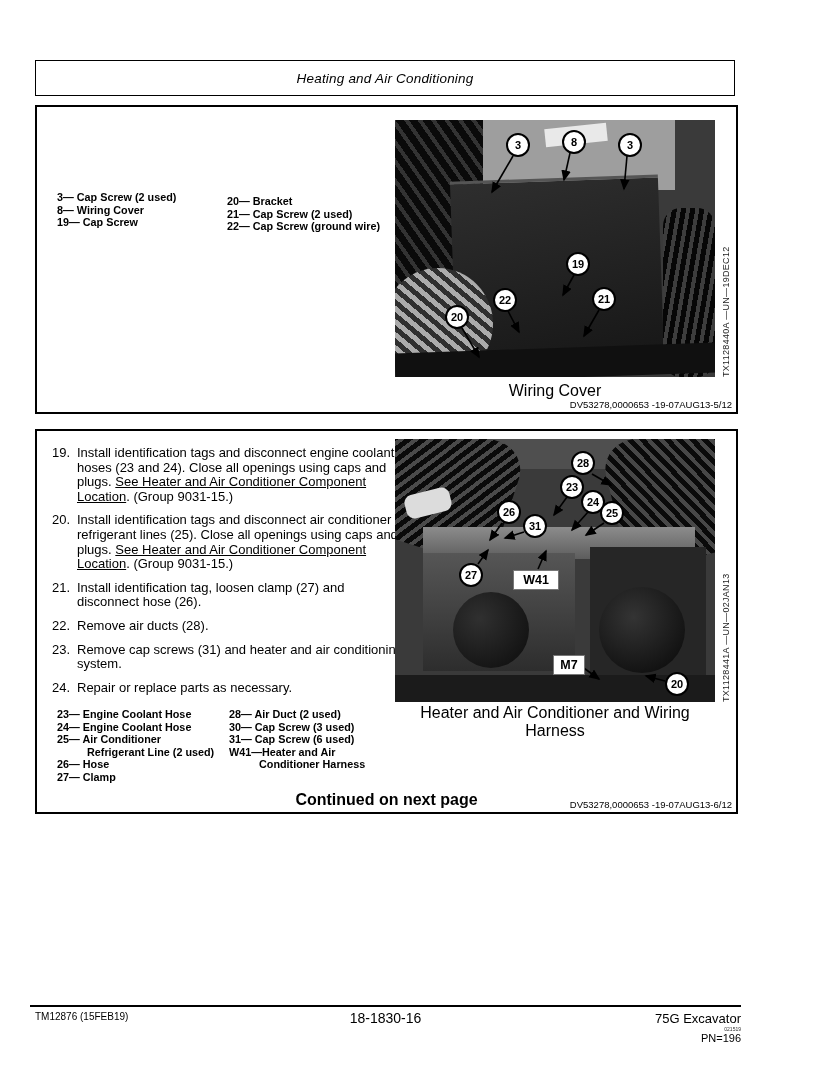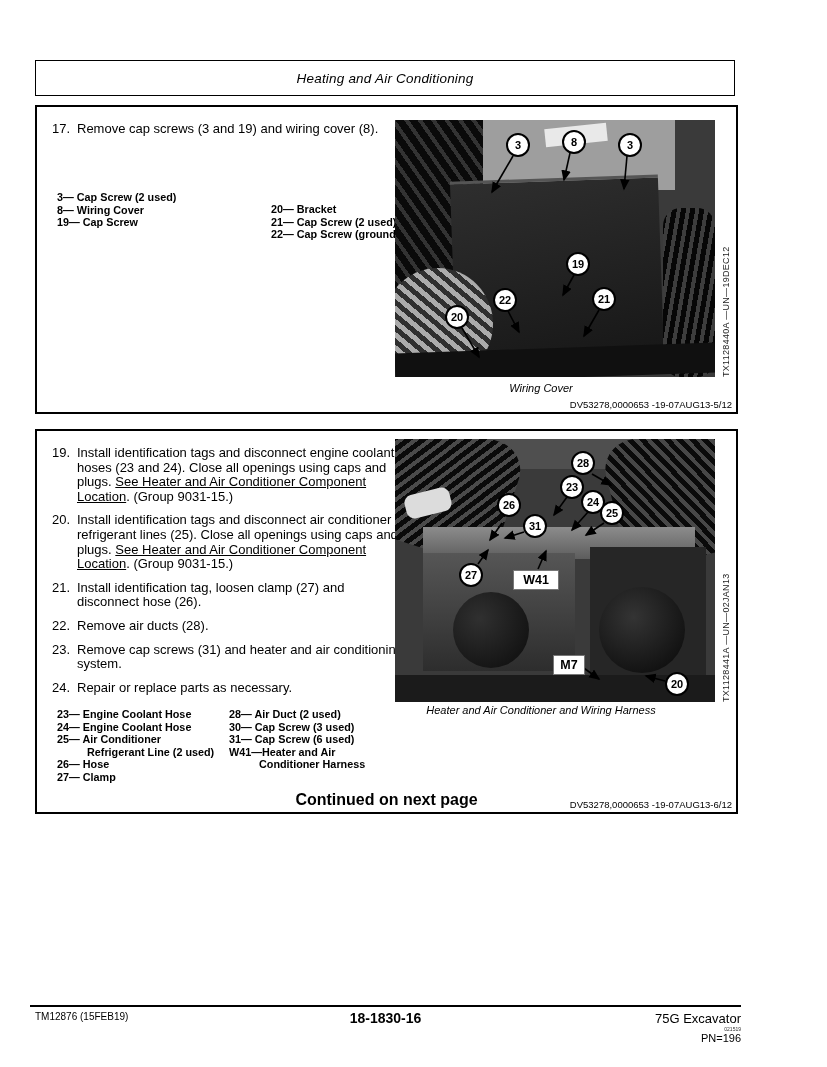--- a/index.html
+++ b/index.html
@@ -25,81 +25,77 @@
 
   .text-col{position:absolute;left:15px;top:15px;width:352px;}
   .step{display:flex;margin-bottom:9px;font-size:13px;line-height:14.6px;}
   .step-num{width:25px;flex:none;}
   .step-text{flex:1;}
   .xref{text-decoration:underline;}
 
   .legend{position:absolute;font-weight:bold;font-size:10.8px;line-height:12.6px;}
   .legend-item{white-space:pre-line;padding-left:30px;text-indent:-30px;}
   #section1 .legend-c1{left:20px;top:84px;width:170px;}
-  #section1 .legend-c2{left:190px;top:96px;width:200px;margin-left:44px;}
+  #section1 .legend-c2{left:190px;top:88px;width:200px;}
   #section2 .legend-c1{left:20px;top:277px;width:172px;}
   #section2 .legend-c2{left:192px;top:277px;width:196px;}
 
   
   .photo{position:absolute;left:358px;background:#3a3a3a;overflow:hidden;}
   #photo1{top:13px;width:320px;height:257px;}
   #photo2{top:8px;width:320px;height:263px;}
   .ph{position:absolute;}
 
   .callout{
     position:absolute;width:20px;height:20px;border:2px solid #000;border-radius:50%;
     background:#fff;color:#000;font-weight:bold;font-size:11px;
     display:flex;align-items:center;justify-content:center;z-index:5;
   }
   .photo-label{
     position:absolute;background:#fff;color:#000;font-weight:bold;font-size:12.5px;
     display:flex;align-items:center;justify-content:center;z-index:5;border:1px solid #777;
   }
   .arrows{position:absolute;left:0;top:0;width:100%;height:100%;z-index:4;}
 
-  .caption{position:absolute;left:344px;width:320px;text-align:center;
-    font-style:italic;font-size:11px;}
+  .caption{position:absolute;left:358px;width:320px;text-align:center;
+    font-size:16px;}
   #section1 .caption{top:275px;}
   #section2 .caption{top:273px;}
 
   .vid{
     position:absolute;left:684px;font-size:9px;color:#222;
     writing-mode:vertical-rl;transform:rotate(180deg);letter-spacing:.3px;
   }
   #section1 .vid{top:13px;height:257px;}
   #section2 .vid{top:8px;height:263px;}
 
   .docid{position:absolute;right:4px;bottom:2px;font-size:9.5px;}
   .continued{
     position:absolute;bottom:3px;left:0;width:100%;text-align:center;
     font-weight:bold;font-size:16px;
   }
 
   
   .footer-rule{position:absolute;left:30px;top:1005px;width:711px;height:0;border-top:2px solid #000;}
   .footer-left{position:absolute;left:35px;top:1011px;font-size:10px;}
   .footer-center{position:absolute;left:30px;top:1010px;width:711px;text-align:center;
-    font-weight:bold;font-size:14px;}
+    font-weight:normal;font-size:14px;}
   .footer-right{position:absolute;right:86px;top:1011px;font-size:13px;text-align:right;}
   .footer-code{position:absolute;right:86px;top:1026px;font-size:5px;text-align:right;color:#333;}
   .footer-pn{position:absolute;right:86px;top:1032px;font-size:11px;text-align:right;}
 </style>
 </head>
 <body>
 
 <div class="header-box">
   <span class="header-title">Heating and Air Conditioning</span>
 </div>
 
 <div class="section" id="section1">
   <div class="text-col">
-    <div class="step">
-      <span class="step-num">17.</span>
-      <span class="step-text"><span>Remove cap screws (3 and 19) and wiring cover (8).</span><span class="xref"></span><span></span></span>
-    </div>
   </div>
 
   <div class="legend legend-c1">
     <div class="legend-item">3— Cap Screw (2 used)</div>
     <div class="legend-item">8— Wiring Cover</div>
     <div class="legend-item">19— Cap Screw</div>
   </div>
   <div class="legend legend-c2">
     <div class="legend-item">20— Bracket</div>
     <div class="legend-item">21— Cap Screw (2 used)</div>
@@ -219,21 +215,21 @@
         <line x1="270" y1="242" x2="251" y2="237"></line>
         <line x1="143" y1="130" x2="151" y2="112"></line>
         <line x1="186" y1="227" x2="204" y2="240"></line>
       </g>
     </svg>
 
     <div class="callout" style="left:176px;top:12px;">28</div>
     <div class="callout" style="left:165px;top:36px;">23</div>
     <div class="callout" style="left:186px;top:51px;">24</div>
     <div class="callout" style="left:205px;top:62px;">25</div>
-    <div class="callout" style="left:102px;top:54px;">26</div>
+    <div class="callout" style="left:102px;top:61px;">26</div>
     <div class="callout" style="left:128px;top:75px;">31</div>
     <div class="callout" style="left:64px;top:124px;">27</div>
     <div class="callout" style="left:270px;top:233px;">20</div>
     <div class="photo-label" style="left:118px;top:131px;width:44px;height:18px;">W41</div>
     <div class="photo-label" style="left:158px;top:216px;width:30px;height:18px;">M7</div>
   </div>
 
   <div class="caption">Heater and Air Conditioner and Wiring Harness</div>
   <div class="vid">TX1128441A —UN—02JAN13</div>
   <div class="continued">Continued on next page</div>

